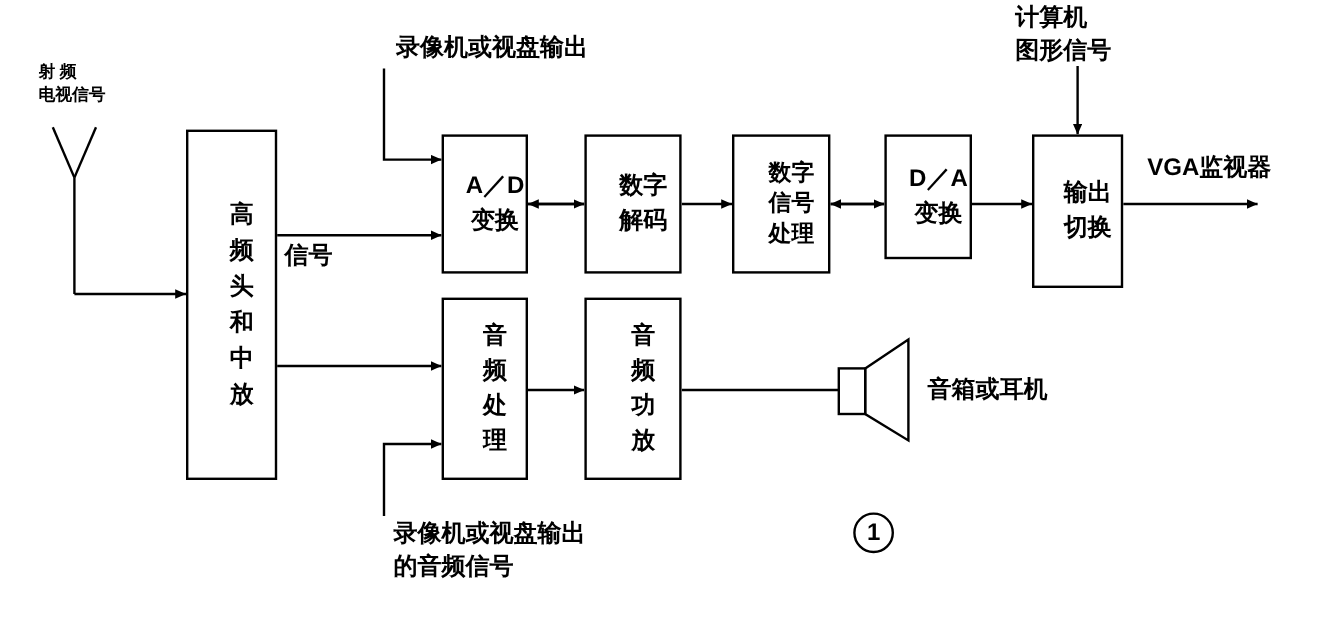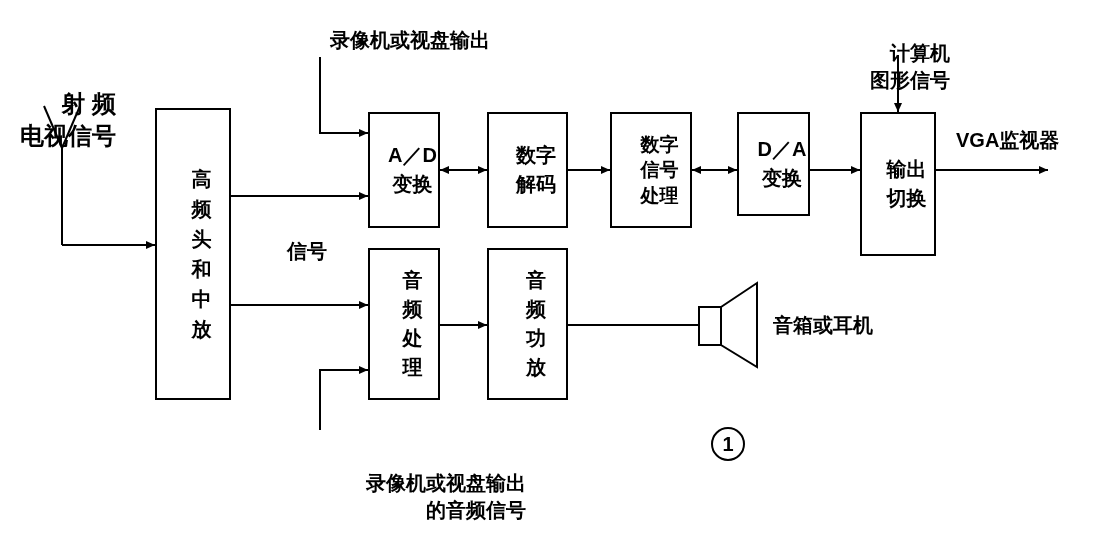--- a/index.html
+++ b/index.html
@@ -28,21 +28,21 @@
   }
   .bl.tall{line-height:1.5;}
   .bl.three{line-height:1.35;font-size:19px;}
   .lbl{
     position:absolute;
     font-weight:bold;
     font-size:20px;
     white-space:pre-line;
     line-height:1.35;
   }
-  .center{text-align:right;margin-top:38px;}
+  .center{text-align:left;}
   .fig-circle{
     position:absolute;
     left:711px;top:427px;
     width:34px;height:34px;
     box-sizing:border-box;
     border:2px solid #000;
     border-radius:50%;
     display:flex;align-items:center;justify-content:center;
     font-weight:bold;font-size:20px;
   }
@@ -145,40 +145,40 @@
     <span class="bl three">数字
 信号
 处理</span>
   </div>
 
   <div class="box" style="left:737px;top:112px;width:73px;height:104px">
     <span class="bl">D／A
 变换</span>
   </div>
 
-  <div class="box" style="left:860px;top:112px;width:76px;height:144px">
+  <div class="box" style="left:860px;top:112px;width:76px;height:128px">
     <span class="bl">输出
 切换</span>
   </div>
 
   <div class="box" style="left:368px;top:248px;width:72px;height:152px">
     <span class="bl">音
 频
 处
 理</span>
   </div>
 
   <div class="box" style="left:487px;top:248px;width:81px;height:152px">
     <span class="bl">音
 频
 功
 放</span>
   </div>
 
-  <div class="lbl center" style="left:12px;top:50px;width:104px;font-size:24px">射 频
+  <div class="lbl center" style="left:32px;top:50px;width:104px;font-size:14px">射 频
 电视信号</div>
 
   <div class="lbl" style="left:330px;top:27px">录像机或视盘输出</div>
 
 
   <div class="lbl center" style="left:237px;top:200px;width:90px">信号</div>
 
 
   <div class="lbl center" style="left:846px;top:2px;width:104px">计算机
 图形信号</div>

